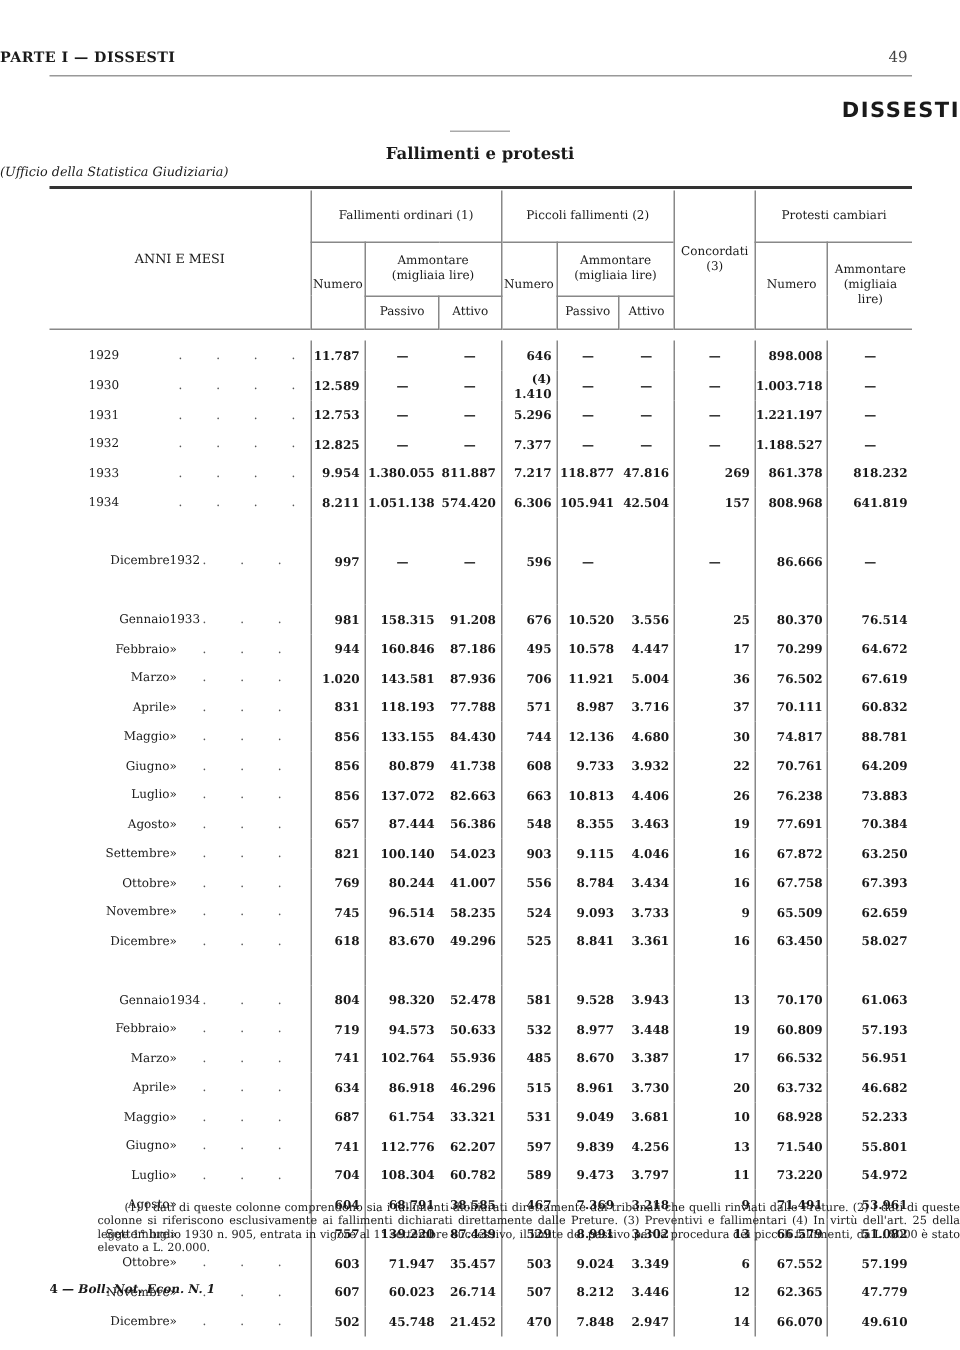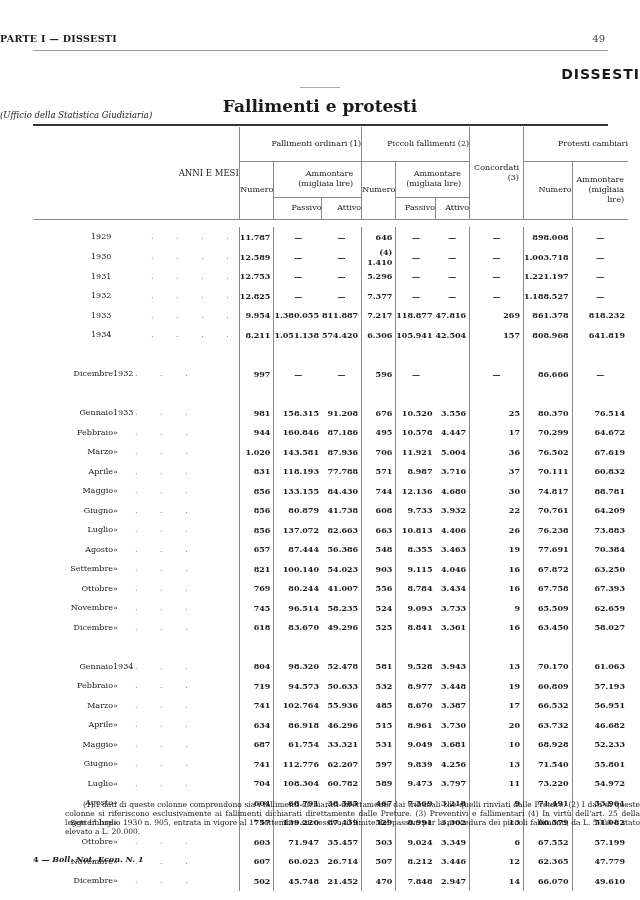--- a/index.html
+++ b/index.html
@@ -4,34 +4,34 @@
   <style>
     html, body { margin:0; padding:0; background:#ffffff; }
     body { width:640px; height:900px; position:relative; overflow:hidden; color:#1a1a1a;
            font-family:"DejaVu Serif", "Liberation Serif", serif; }
     .runhead { position:absolute; top:33px; left:0; width:640px; height:16px; }
     .runhead .title { position:absolute; left:0; width:640px; text-align:left; font-size:9.5px; font-weight:bold; letter-spacing:0.3px; }
     .runhead .pageno { position:absolute; right:35px; top:0; font-size:10px; font-weight:normal; color:#444; }
     .rule1 { position:absolute; top:50px; left:33px; width:575px; border-top:1px solid #555; opacity:0.6; }
     .maintitle { position:absolute; top:66px; left:0; width:640px; text-align:right; font-family:"DejaVu Sans", sans-serif; font-weight:bold; font-size:14px; letter-spacing:1px; }
     .smallrule { position:absolute; top:87px; left:300px; width:40px; border-top:1px solid #aaa; }
-    .subtitle { position:absolute; top:96px; left:0; width:640px; text-align:center; font-weight:bold; font-size:17px; }
+    .subtitle { position:absolute; top:96px; left:0; width:640px; text-align:center; font-weight:bold; font-size:11px; }
     .source { position:absolute; top:110px; left:0; width:640px; font-style:italic; font-size:8.5px; }
     .rule2 { position:absolute; top:124px; left:33px; width:575px; border-top:2px solid #333; }
 
     table.data { position:absolute; top:127px; left:33px; width:575px; border-collapse:collapse; font-size:8px; }
-    table.data th { font-weight:normal; font-size:8px; text-align:right; padding:0; line-height:10px; }
+    table.data th { font-weight:normal; font-size:8px; text-align:center; padding:0; line-height:10px; }
     table.data td { padding:0; height:19.5px; font-size:8px; font-weight:bold; }
     .vr { border-right:1px solid #888; }
     .bt { border-top:1px solid #888; }
     .bb { border-bottom:1px solid #888; }
     .num { text-align:right; padding-right:3px !important; }
     .ctr { text-align:center; }
     .lbl { text-align:left; padding-left:18px !important; font-weight:normal !important; white-space:nowrap; }
-    .lbl .yr { display:inline-block; width:12px;margin-left:32px; }
+    .lbl .yr { display:inline-block; width:12px; }
     .lbl .m { display:inline-block; width:62px;text-align:right; }
     .lbl .dots { letter-spacing:10px; color:#555; }
     .spacer td { height:10px; }
 
     .footnotes { position:absolute; top:800px; left:33px; width:575px; font-size:7.5px; line-height:9px; text-align:justify; text-indent:18px;margin-left:32px; }
     .footer { position:absolute; top:854px; left:33px; font-size:8px; font-style:italic; font-weight:bold; }
     .footer .n { font-style:normal; }
   </style>
 </head>
 <body>

